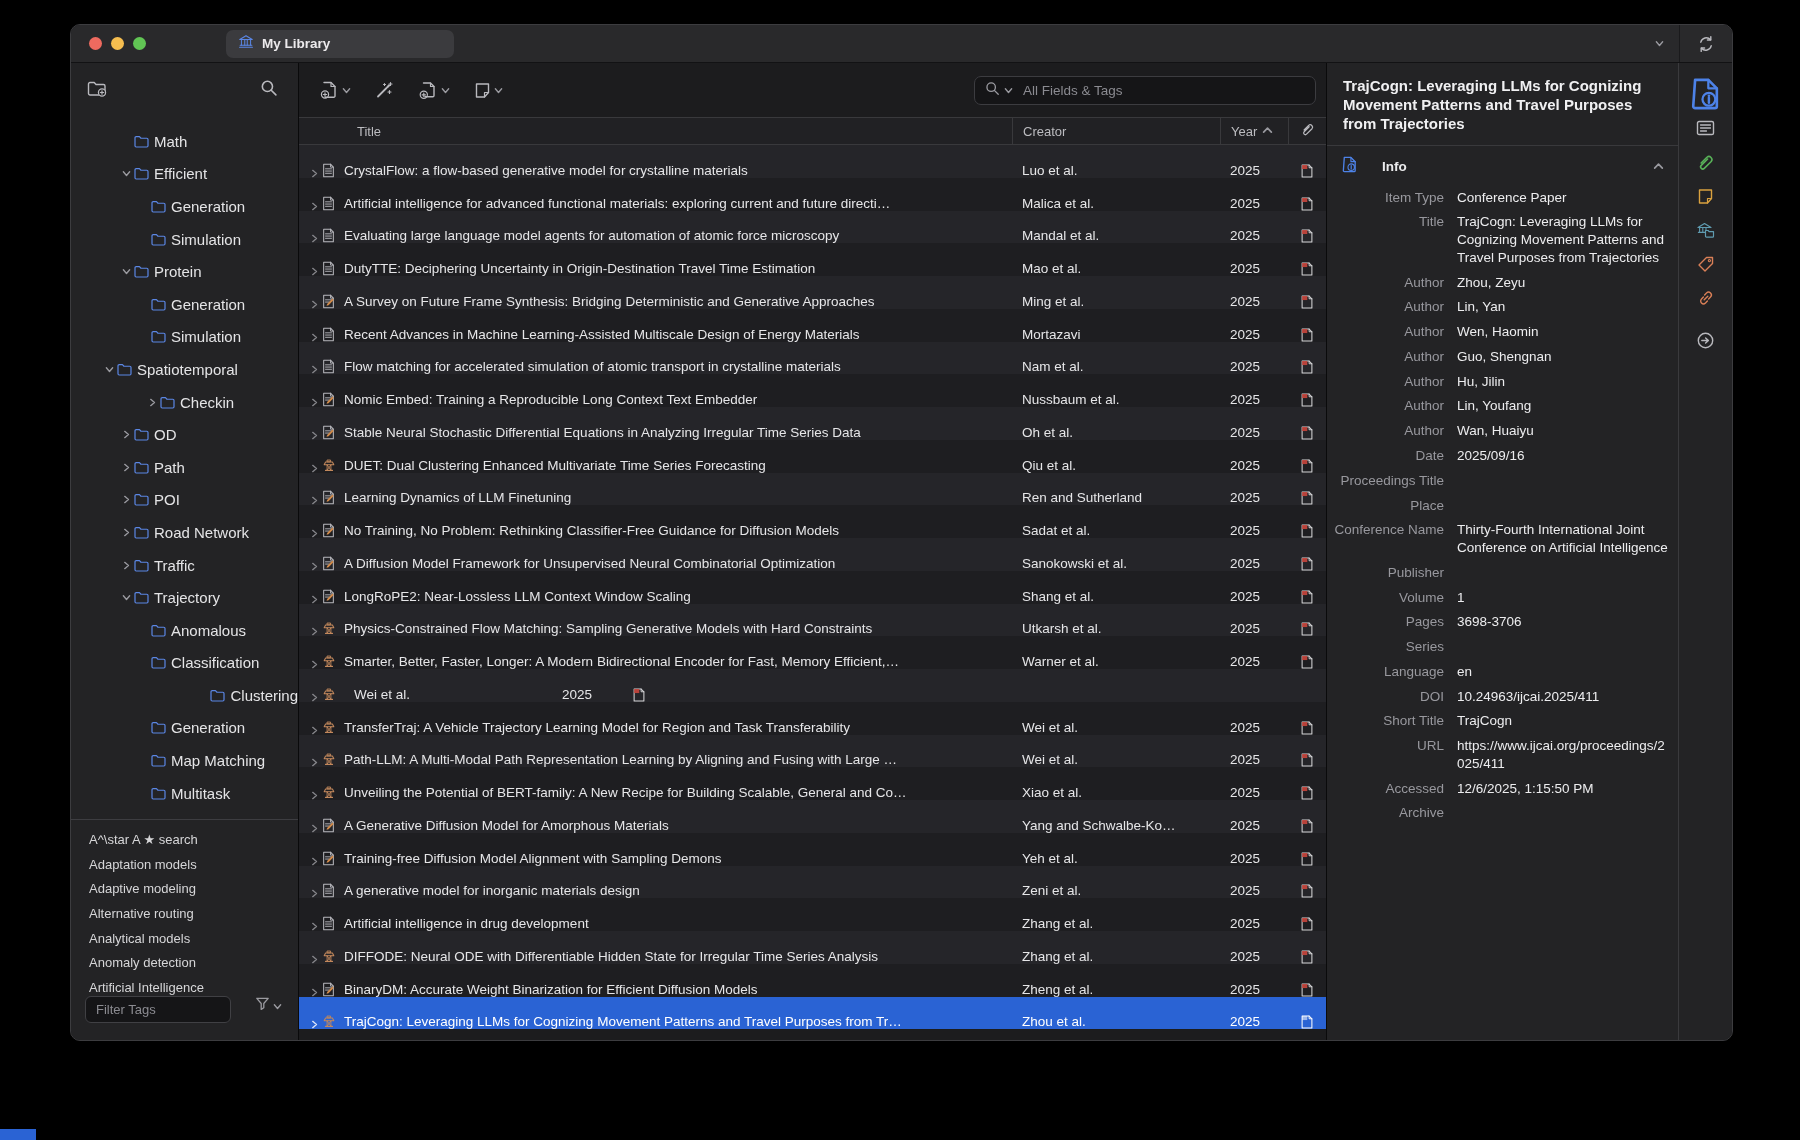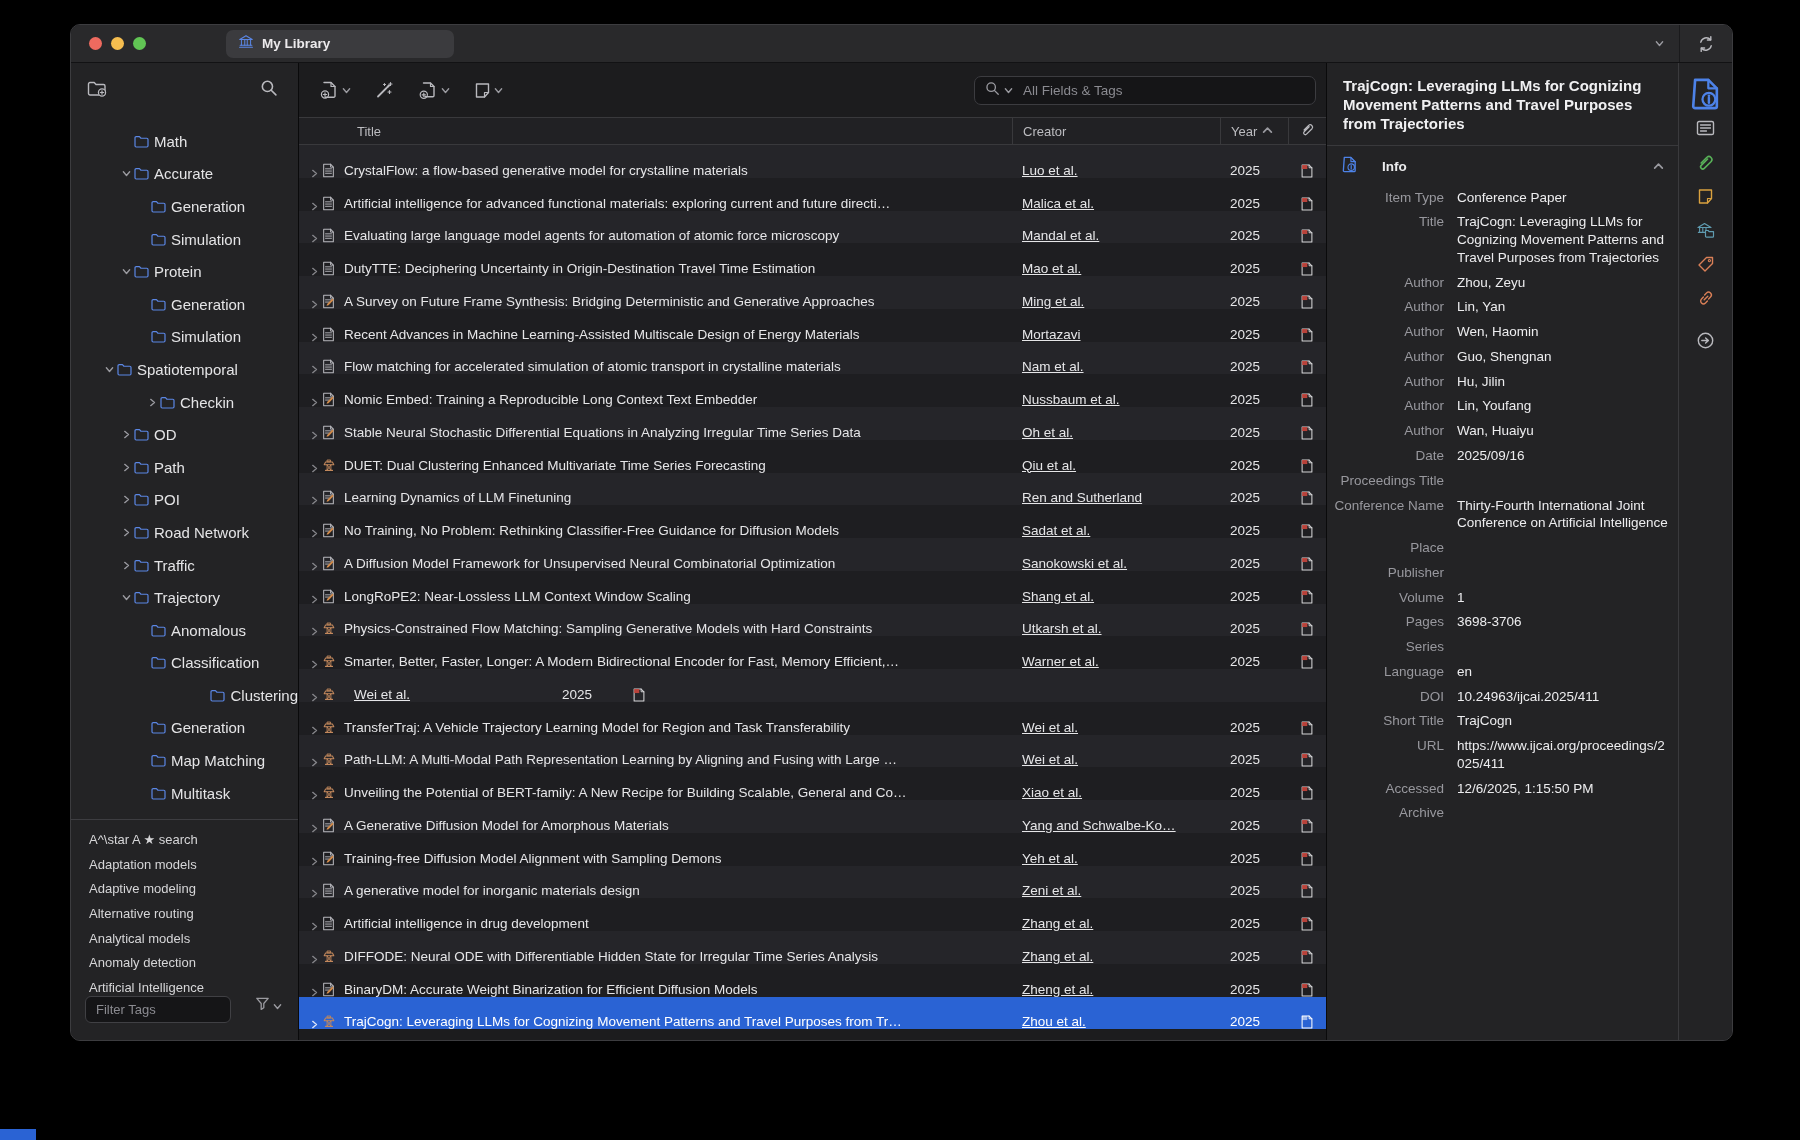--- a/index.html
+++ b/index.html
@@ -73,21 +73,21 @@
     align-items:center; justify-content:center; height:100%; }
 
   .rows { flex:1; min-height:0; overflow:hidden; }
   .trow { height:32.75px; display:flex; align-items:flex-end; font-size:13.5px; color:#e6e6e8; }
   .trow.odd { background:#252529; }
   .trow.even { background:#1e1e21; }
   .trow.selected { background:#2a63d4; color:#ffffff; }
   .twirl { width:16px; flex:none; margin-left:7px; display:flex; justify-content:center; }
   .ticon { width:22px; flex:none; display:flex; align-items:center; }
   .ttitle { flex:1; min-width:0; white-space:nowrap; overflow:hidden; padding-right:6px; }
-  .tcreator { width:208px; flex:none; padding-left:10px; white-space:nowrap; overflow:hidden;text-decoration:underline; }
+  .tcreator { width:208px; flex:none; padding-left:10px; white-space:nowrap; overflow:hidden; }
   .tyear { width:68px; flex:none; padding-left:10px; }
   .tattach { width:38px; flex:none; display:flex; justify-content:center; }
 
   
   .details { width:352px; flex:none; background:#232325; border-right:1px solid #3a3a3d;
     display:flex; flex-direction:column; min-height:0; }
   .d-title { flex:none; padding:13px 16px 12px 16px; color:#f0f0f2; font-size:15px;
     font-weight:700; line-height:1.27; border-bottom:1px solid #39393c; }
   .info-head { flex:none; display:flex; align-items:center; gap:24px; padding:10px 14px 8px 14px; }
   .info-label { color:#ebebed; font-size:13.5px; font-weight:700; }
@@ -173,21 +173,21 @@
               <span class="tree-chev">
                 <svg width="9" height="9" viewBox="0 0 10 10" fill="none">
                   <path d="M1.5 3 L5 7.2 L8.5 3" stroke="#9a9aa0" stroke-width="1.5" stroke-linecap="round" stroke-linejoin="round" fill="none"></path>
                 </svg>
               </span>
               <span class="tree-folder">
                 <svg width="15" height="13" viewBox="0 0 16 14" fill="none">
                   <path d="M1 3.1 a1.3 1.3 0 0 1 1.3-1.3 h3.5 l1.6 1.7 h6.3 a1.3 1.3 0 0 1 1.3 1.3 v6.8 a1.3 1.3 0 0 1-1.3 1.3 H2.3 A1.3 1.3 0 0 1 1 11.6 z" stroke="#5b87e5" stroke-width="1.3" stroke-linecap="round" stroke-linejoin="round" fill="none"></path>
                 </svg>
               </span>
-              <span class="tree-label">Accurate</span>
+              <span class="tree-label">Efficient</span>
             </div>
             <div class="tree-item" style="padding-left: 64px;">
               <span class="tree-chev"></span>
               <span class="tree-folder">
                 <svg width="15" height="13" viewBox="0 0 16 14" fill="none">
                   <path d="M1 3.1 a1.3 1.3 0 0 1 1.3-1.3 h3.5 l1.6 1.7 h6.3 a1.3 1.3 0 0 1 1.3 1.3 v6.8 a1.3 1.3 0 0 1-1.3 1.3 H2.3 A1.3 1.3 0 0 1 1 11.6 z" stroke="#5b87e5" stroke-width="1.3" stroke-linecap="round" stroke-linejoin="round" fill="none"></path>
                 </svg>
               </span>
               <span class="tree-label">Generation</span>
             </div>
@@ -1211,26 +1211,26 @@
             </div>
             <div class="frow">
               <div class="flabel">Date</div>
               <div class="fvalue">2025/09/16</div>
             </div>
             <div class="frow">
               <div class="flabel">Proceedings Title</div>
               <div class="fvalue"></div>
             </div>
             <div class="frow">
+              <div class="flabel">Place</div>
+              <div class="fvalue"></div>
+            </div>
+            <div class="frow">
               <div class="flabel">Conference Name</div>
               <div class="fvalue">Thirty-Fourth International Joint Conference on Artificial Intelligence</div>
-            </div>
-            <div class="frow">
-              <div class="flabel">Place</div>
-              <div class="fvalue"></div>
             </div>
             <div class="frow">
               <div class="flabel">Publisher</div>
               <div class="fvalue"></div>
             </div>
             <div class="frow">
               <div class="flabel">Volume</div>
               <div class="fvalue">1</div>
             </div>
             <div class="frow">

